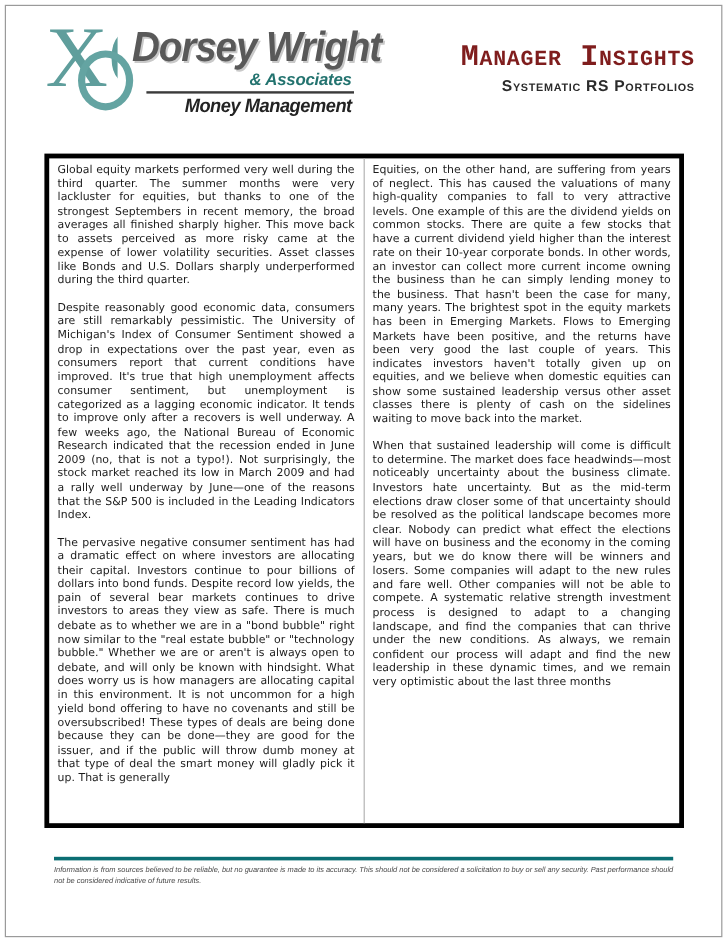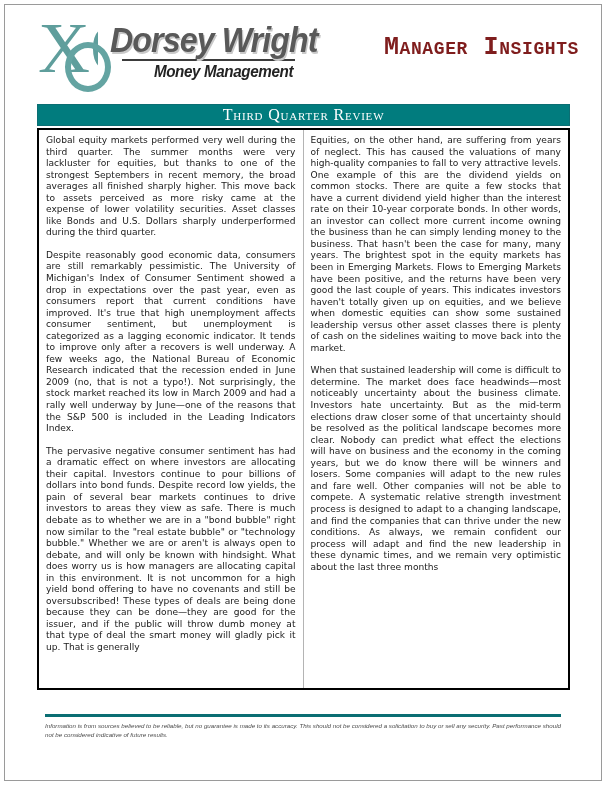--- a/index.html
+++ b/index.html
@@ -180,21 +180,21 @@
     letter-spacing: 0.8px;
   }
 
   
   .content-box {
     position: absolute;
     left: 37px;
     top: 128px;
     width: 533px;
     height: 562px;
-    border: 2px solid #000000;
+    border: 4px solid #000000;
     box-sizing: border-box;
     background: #ffffff;
     display: flex;
   }
   .col {
     box-sizing: border-box;
     padding: 5px 7px 4px 7px;
     width: 50%;
   }
   .col-left {
@@ -246,33 +246,32 @@
 
   <div class="masthead">
 
     <div class="logo">
       <div class="logo-xo">
         <div class="logo-x" style="width:60px;overflow:hidden;text-indent:0;">XO</div>
         <div class="logo-o"></div>
       </div>
       <div class="logo-words">
         <div class="logo-dw">Dorsey Wright</div>
+        <div class="logo-assoc">&amp; Associates</div>
         <div class="logo-rule"></div>
         <div class="logo-mm">Money Management</div>
       </div>
     </div>
 
     <div class="title-block">
       <div class="mi-title">Manager Insights</div>
+      <div class="mi-sub">Systematic RS Portfolios</div>
     </div>
   </div>
 
-  <div class="banner">
-    <span class="banner-text">Third Quarter Review</span>
-  </div>
 
   <div class="content-box">
     <div class="col col-left">
       <p>Global equity markets performed very well during the third quarter.  The summer months were very lackluster for equities, but thanks to one of the strongest Septembers in recent memory, the broad averages all finished sharply higher.  This move back to assets perceived as more risky came at the expense of lower volatility securities.  Asset classes like Bonds and U.S. Dollars sharply underperformed during the third quarter.</p>
       <p>Despite reasonably good economic data, consumers are still remarkably pessimistic.  The University of Michigan's Index of Consumer Sentiment showed a drop in expectations over the past year, even as consumers report that current conditions have improved.  It's true that high unemployment affects consumer sentiment, but unemployment is categorized as a lagging economic indicator.  It tends to improve only after a recovers is well underway.  A few weeks ago, the National Bureau of Economic Research indicated that the recession ended in June 2009 (no, that is not a typo!).  Not surprisingly, the stock market reached its low in March 2009 and had a rally well underway by June—one of the reasons that the S&amp;P 500 is included in the Leading Indicators Index.</p>
       <p>The pervasive negative consumer sentiment has had a dramatic effect on where investors are allocating their capital.  Investors continue to pour billions of dollars into bond funds.  Despite record low yields, the pain of several bear markets continues to  drive investors to areas they view as safe.  There is much debate as to whether we are in a "bond bubble" right now similar to the "real estate bubble" or "technology bubble."  Whether we are or aren't is always open to debate, and will only be known with hindsight.  What does worry us is how managers are allocating capital in this environment.  It is not uncommon for a high yield bond offering to have no covenants and still be oversubscribed!  These types of deals are being done because they can be done—they are good for the issuer, and if the public will throw dumb money at that type of deal the smart money will gladly pick it up.  That is generally</p>
     </div>
     <div class="col col-right">
       <p>Equities, on the other hand, are suffering from years of neglect.  This has caused the valuations of many high-quality companies to fall to very attractive levels.  One example of this are the dividend yields on common stocks.  There are quite a few stocks that have a current dividend yield higher than the interest rate on their 10-year corporate bonds.  In other words, an investor can collect more current income owning the business than he can simply lending money to the business.  That hasn't been the case for many, many years.  The brightest spot in the equity markets has been in Emerging Markets.  Flows to Emerging Markets have been positive, and the returns have been very good the last couple of years.  This indicates investors haven't totally given up on equities, and we believe when domestic equities can show some sustained leadership versus other asset classes there is plenty of cash on the sidelines waiting to move back into the market.</p>
       <p>When that sustained leadership will come is difficult to determine.  The market does face headwinds—most noticeably uncertainty about the business climate.  Investors hate uncertainty.  But as the mid-term elections draw closer some of that uncertainty should be resolved as the political landscape becomes more clear.  Nobody can predict what effect the elections will have on business and the economy in the coming years, but we do know there will be winners and losers.  Some companies will adapt to the new rules and fare well.  Other companies will not be able to compete.  A systematic relative strength investment process is designed to adapt to a changing landscape, and find the companies that can thrive under the new conditions.  As always, we remain confident our process will adapt and find the new leadership in these dynamic times, and we remain very optimistic about the last three months</p>

